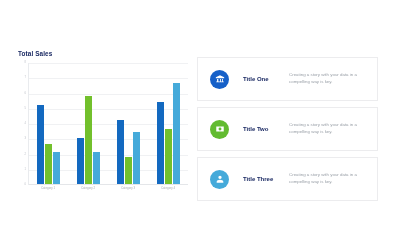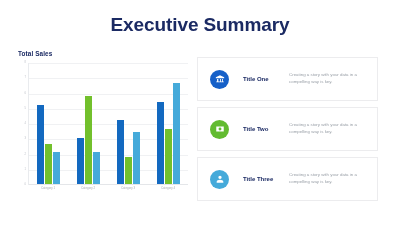--- a/index.html
+++ b/index.html
@@ -96,21 +96,20 @@
     line-height:1.55;
     flex:1 1 auto;
     margin-left:2px;
   }
 </style>
 </head>
 <body>
 
 <div class="slide">
 
-  <div class="slide-title">Executive Summary</div>
 
   <div class="chart-panel">
     <div class="chart-title">Total Sales</div>
     <div class="plot-wrap">
       <div class="y-axis" id="y-axis">
           <div class="y-tick" style="top: 122px;">0</div>
           <div class="y-tick" style="top: 106.75px;">1</div>
           <div class="y-tick" style="top: 91.5px;">2</div>
           <div class="y-tick" style="top: 76.25px;">3</div>
           <div class="y-tick" style="top: 61px;">4</div>

